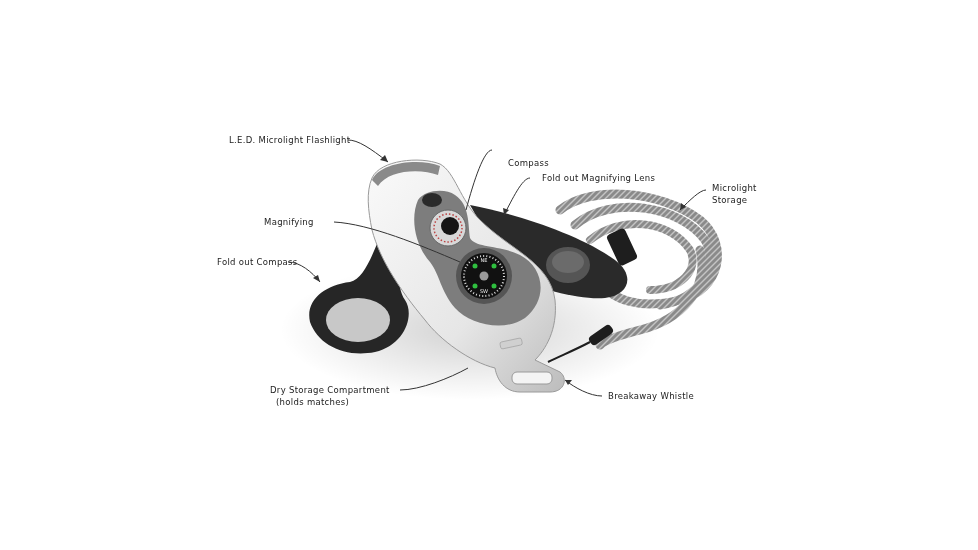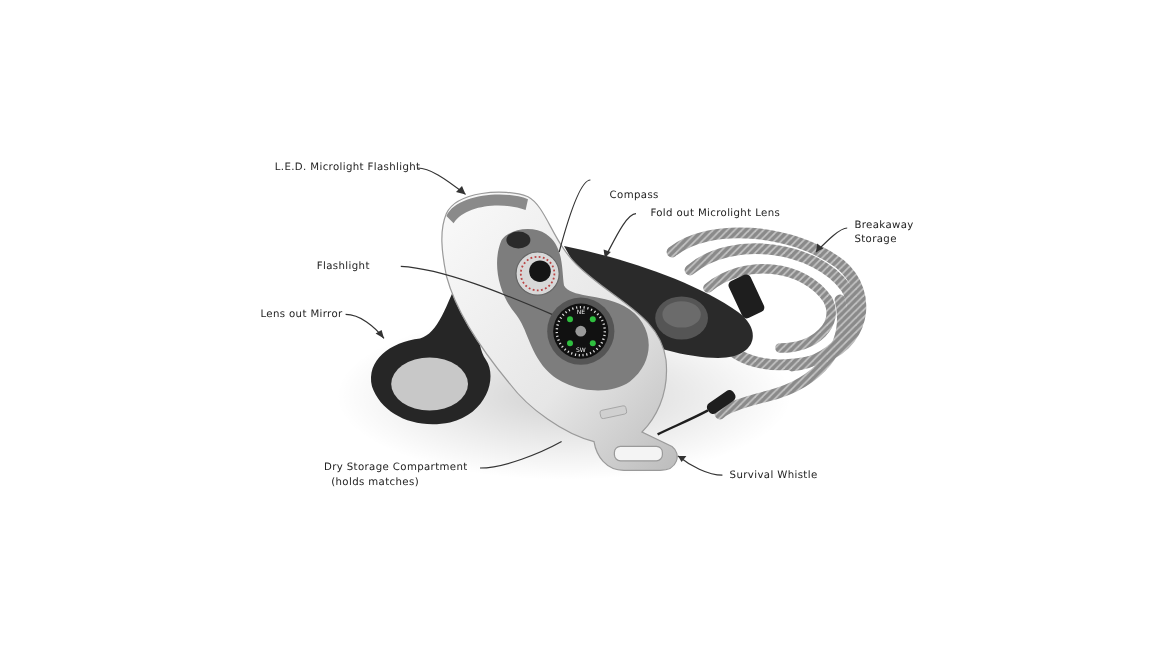--- a/index.html
+++ b/index.html
@@ -111,21 +111,21 @@
       <polygon points="388,162 380,160 385,155"></polygon>
       <polygon points="320,282 313,278 318,275"></polygon>
       <polygon points="680,210 681,203 686,207"></polygon>
       <polygon points="565,380 572,380 568,385"></polygon>
       <polygon points="504,215 503,208 509,210"></polygon>
     </g>
   </svg>
 
   <div class="label" style="left:229px; top:135px;">L.E.D. Microlight Flashlight</div>
   <div class="label" style="left:508px; top:144px;margin-top:14px;">Compass</div>
-  <div class="label" style="left:542px; top:173px;">Fold out Microlight Lens</div>
-  <div class="label" style="left:712px; top:183px;">Breakaway</div>
+  <div class="label" style="left:542px; top:173px;">Fold out Magnifying Lens</div>
+  <div class="label" style="left:712px; top:183px;">Microlight</div>
   <div class="label" style="left:712px; top:195px;">Storage</div>
-  <div class="label" style="left:264px; top:217px;">Flashlight</div>
-  <div class="label" style="left:217px; top:257px;">Lens out Mirror</div>
+  <div class="label" style="left:264px; top:217px;">Magnifying</div>
+  <div class="label" style="left:217px; top:257px;">Fold out Compass</div>
   <div class="label right" style="left:270px; top:385px; width:126px;">Dry Storage Compartment</div>
   <div class="label right" style="left:276px; top:397px; width:126px;">(holds matches)</div>
-  <div class="label" style="left:608px; top:391px;">Survival Whistle</div>
+  <div class="label" style="left:608px; top:391px;">Breakaway Whistle</div>
 </div>
 
 </body></html>

